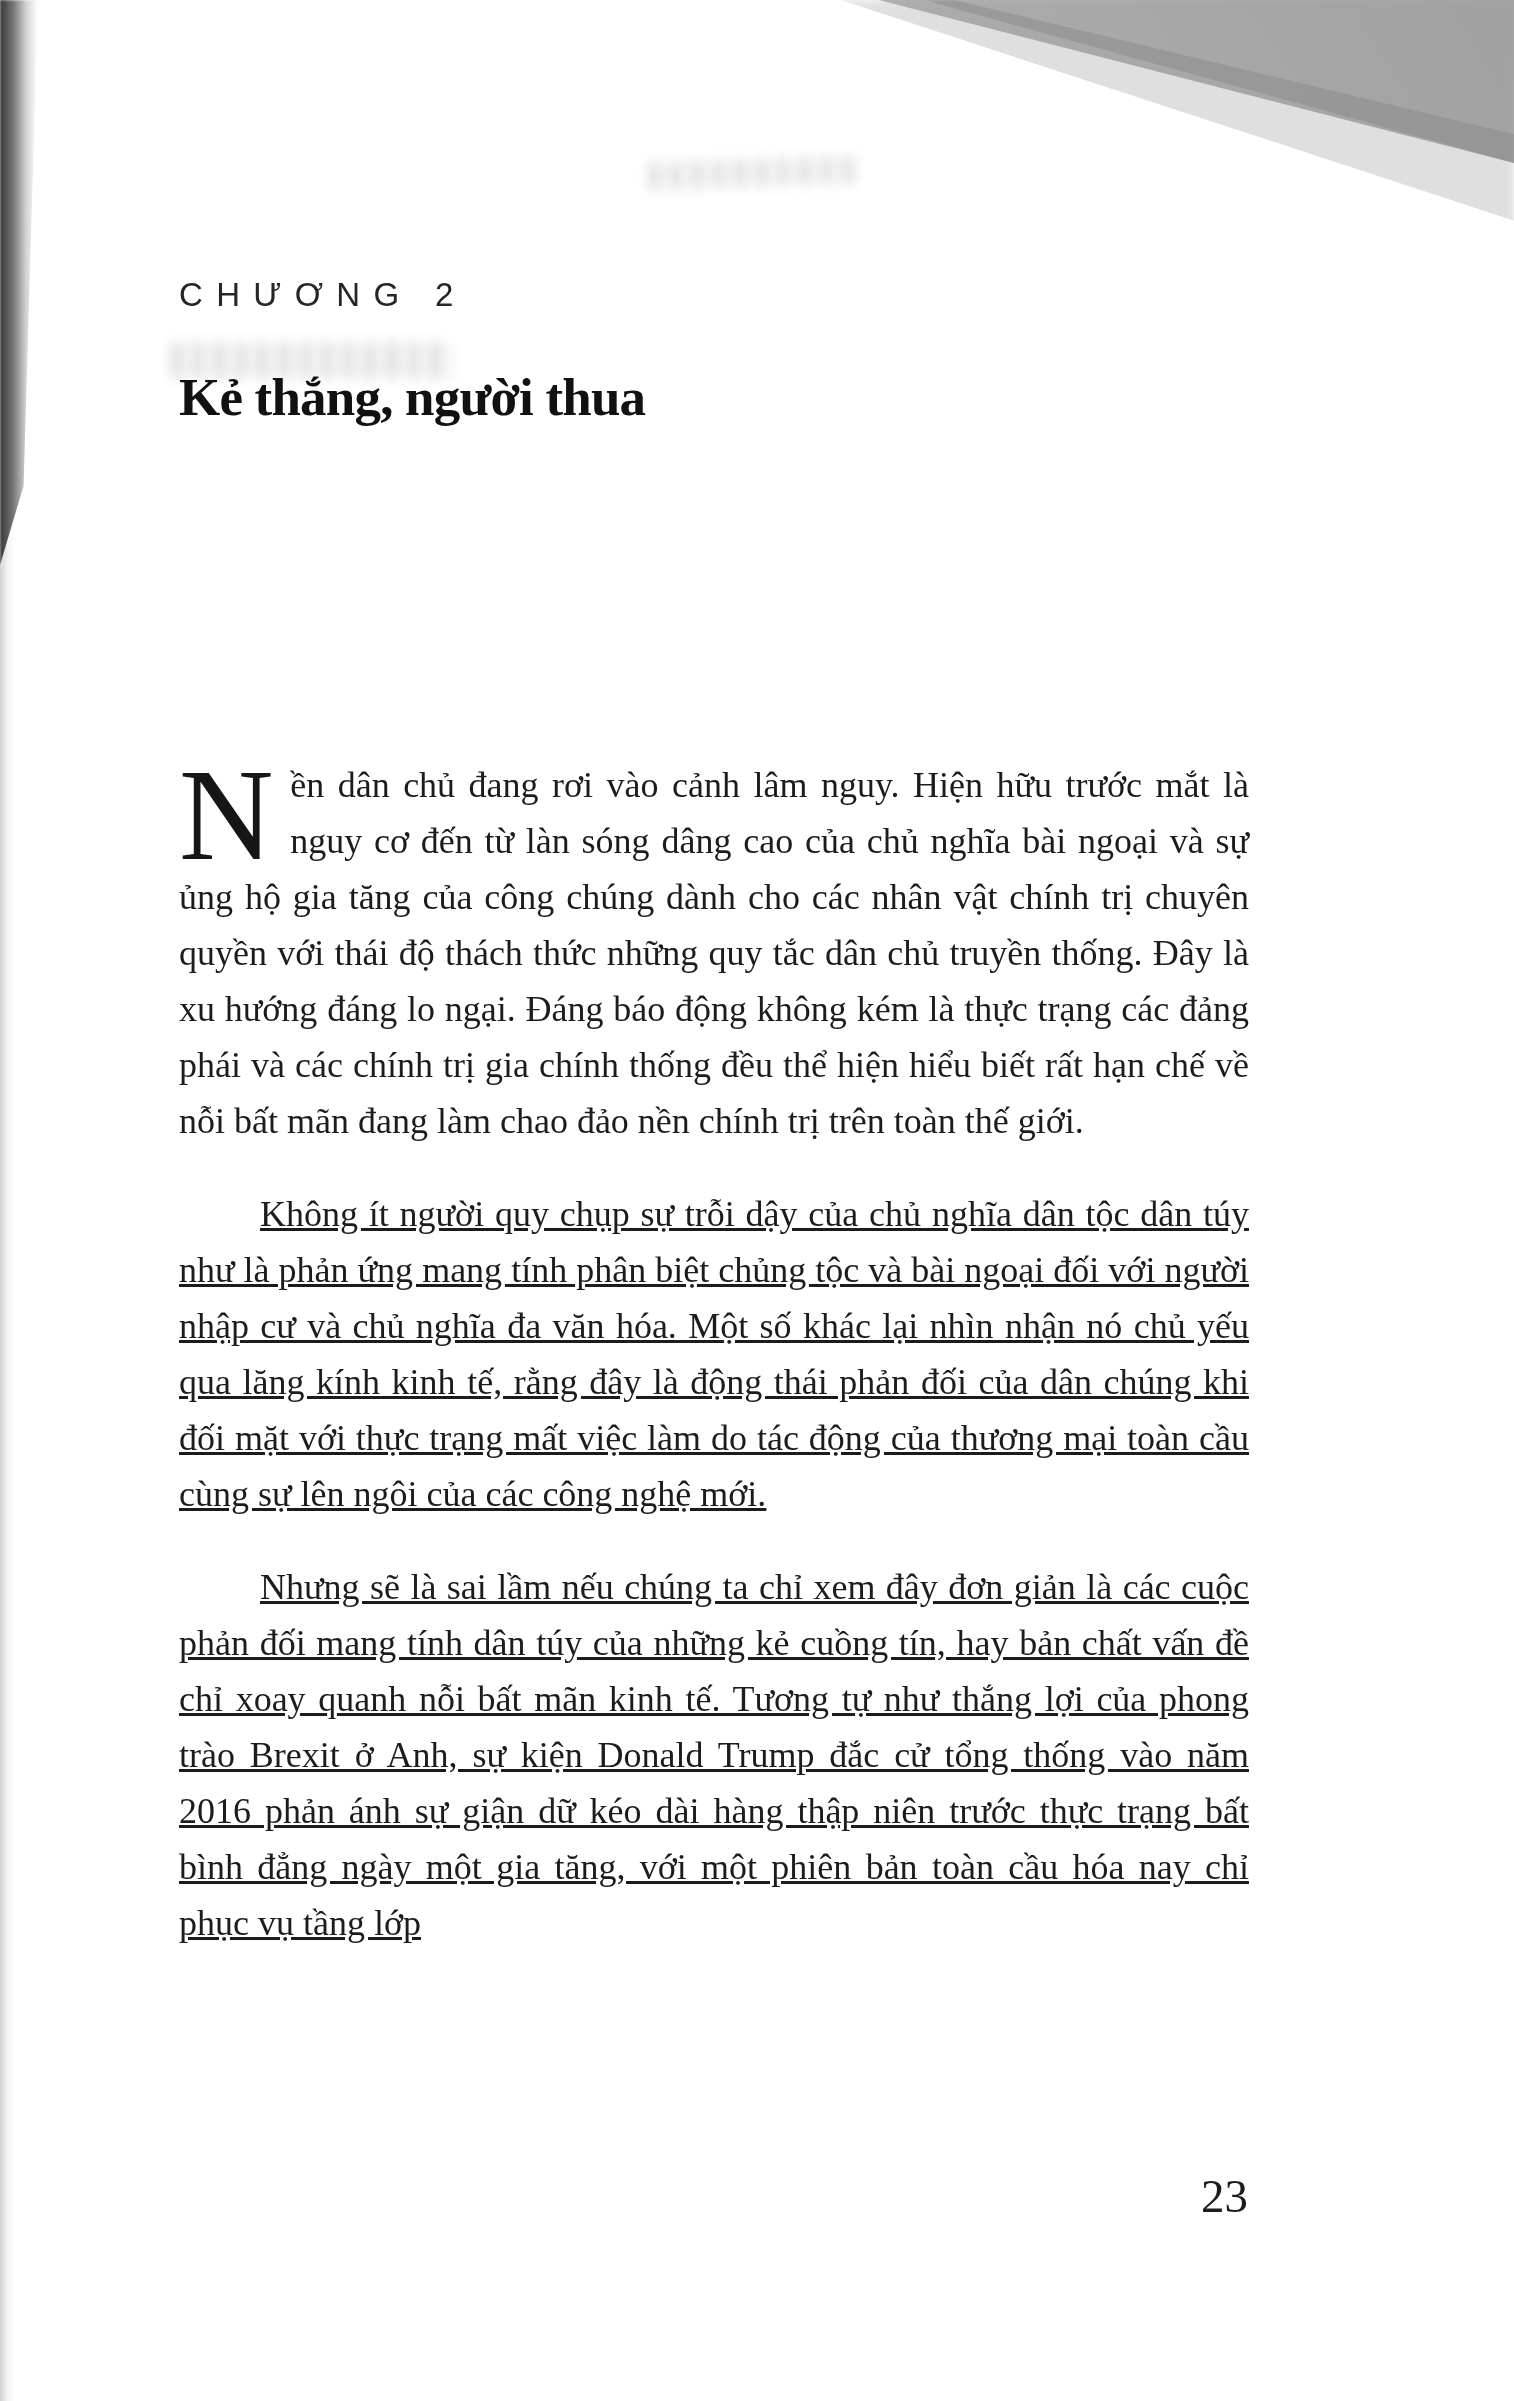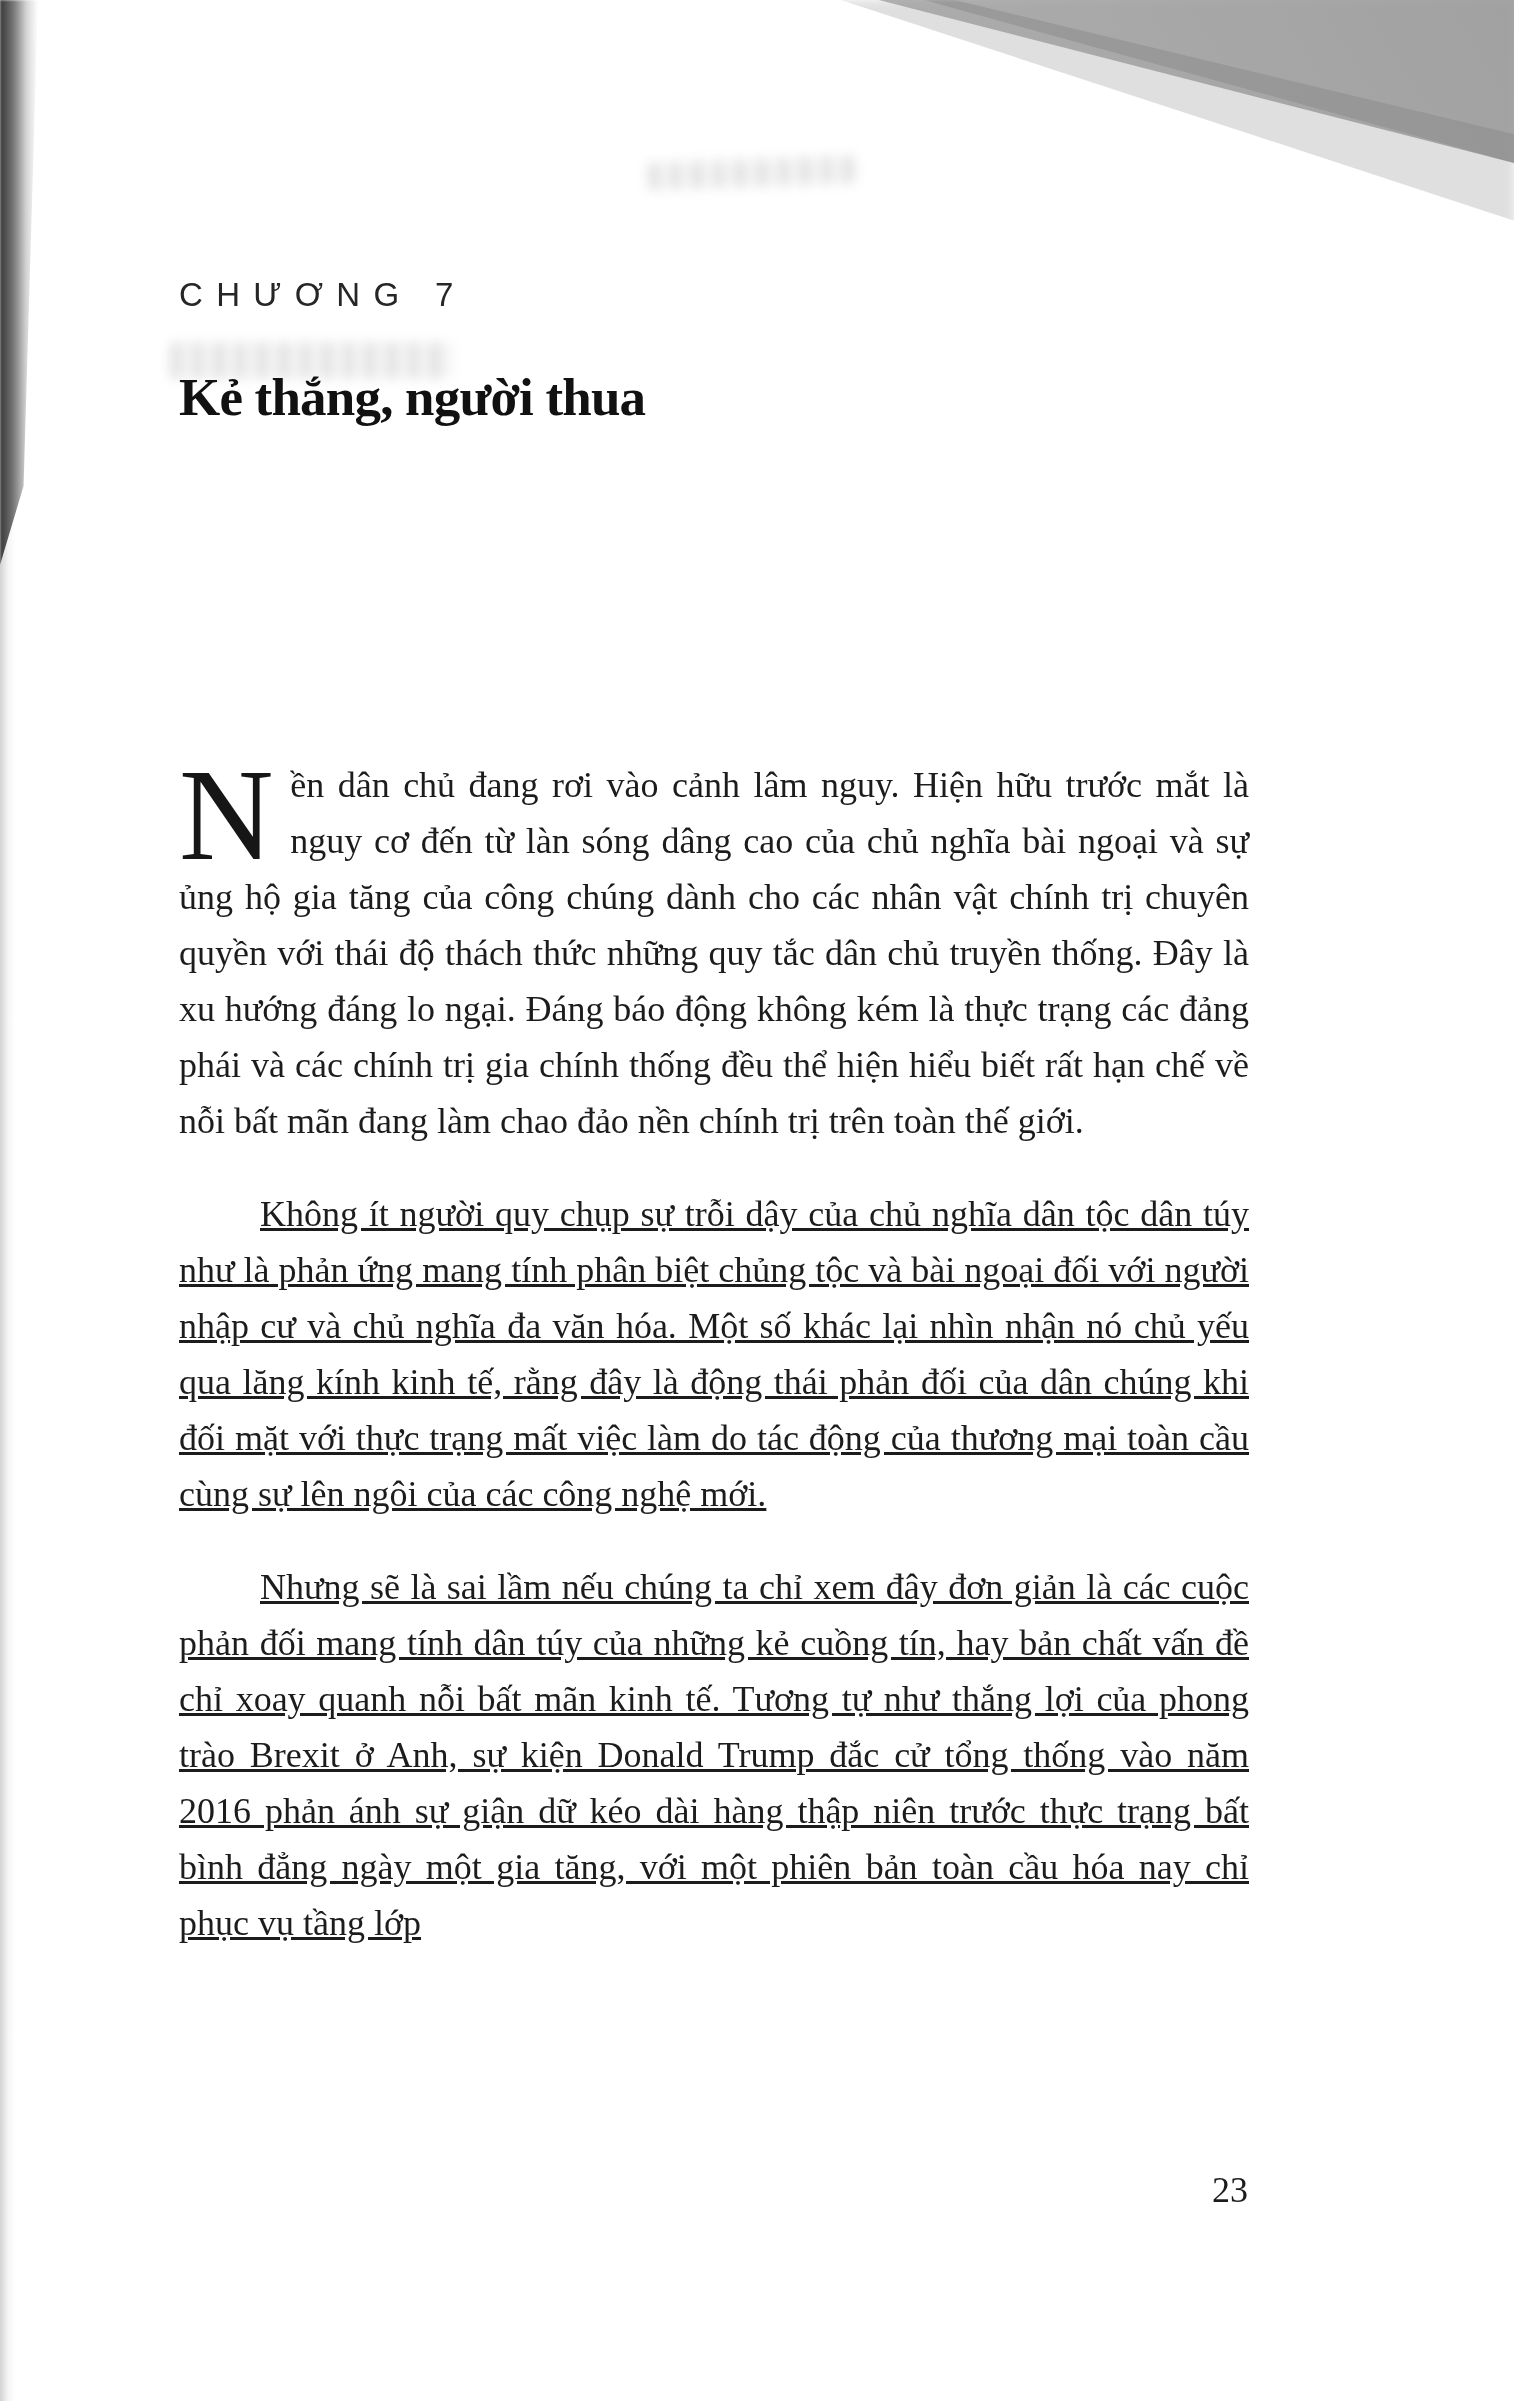--- a/index.html
+++ b/index.html
@@ -120,41 +120,41 @@
     line-height: 0.78;
     padding: 6.6px 16.6px 0 0;
     color: #161616;
     font-weight: 400;
   }
 
   .page-number {
     position: absolute;
     right: 267px;
     top: 2169px;
-    font-size: 36px;
+    font-size: 47px;
     color: #1c1c1c;
     font-family: "Liberation Serif", serif;
   }
 </style>
 </head>
 <body>
 
 <div class="page">
 
   <div class="artifact-left-dark"></div>
   <div class="artifact-left-soft"></div>
   <div class="artifact-corner-soft"></div>
   <div class="artifact-corner"></div>
   <div class="artifact-corner-line"></div>
   <div class="ghost ghost-1"></div>
   <div class="ghost ghost-2"></div>
 
   <div class="content">
 
-    <div class="chapter-label">CHƯƠNG 7</div>
+    <div class="chapter-label">CHƯƠNG 2</div>
 
     <h1 class="chapter-title">Kẻ thắng, người thua</h1>
 
     <div class="body-text">
 
       <p class="para"><span class="dropcap">N</span><span>ền dân chủ đang rơi vào cảnh lâm nguy. Hiện hữu trước mắt là nguy cơ đến từ làn sóng dâng cao của chủ nghĩa bài ngoại và sự ủng hộ gia tăng của công chúng dành cho các nhân vật chính trị chuyên quyền với thái độ thách thức những quy tắc dân chủ truyền thống. Đây là xu hướng đáng lo ngại. Đáng báo động không kém là thực trạng các đảng phái và các chính trị gia chính thống đều thể hiện hiểu biết rất hạn chế về nỗi bất mãn đang làm chao đảo nền chính trị trên toàn thế giới.</span></p>
 
       <p class="para indent">Không ít người quy chụp sự trỗi dậy của chủ nghĩa dân tộc dân túy như là phản ứng mang tính phân biệt chủng tộc và bài ngoại đối với người nhập cư và chủ nghĩa đa văn hóa. Một số khác lại nhìn nhận nó chủ yếu qua lăng kính kinh tế, rằng đây là động thái phản đối của dân chúng khi đối mặt với thực trạng mất việc làm do tác động của thương mại toàn cầu cùng sự lên ngôi của các công nghệ mới.</p>
 
       <p class="para indent">Nhưng sẽ là sai lầm nếu chúng ta chỉ xem đây đơn giản là các cuộc phản đối mang tính dân túy của những kẻ cuồng tín, hay bản chất vấn đề chỉ xoay quanh nỗi bất mãn kinh tế. Tương tự như thắng lợi của phong trào Brexit ở Anh, sự kiện Donald Trump đắc cử tổng thống vào năm 2016 phản ánh sự giận dữ kéo dài hàng thập niên trước thực trạng bất bình đẳng ngày một gia tăng, với một phiên bản toàn cầu hóa nay chỉ phục vụ tầng lớp</p>

